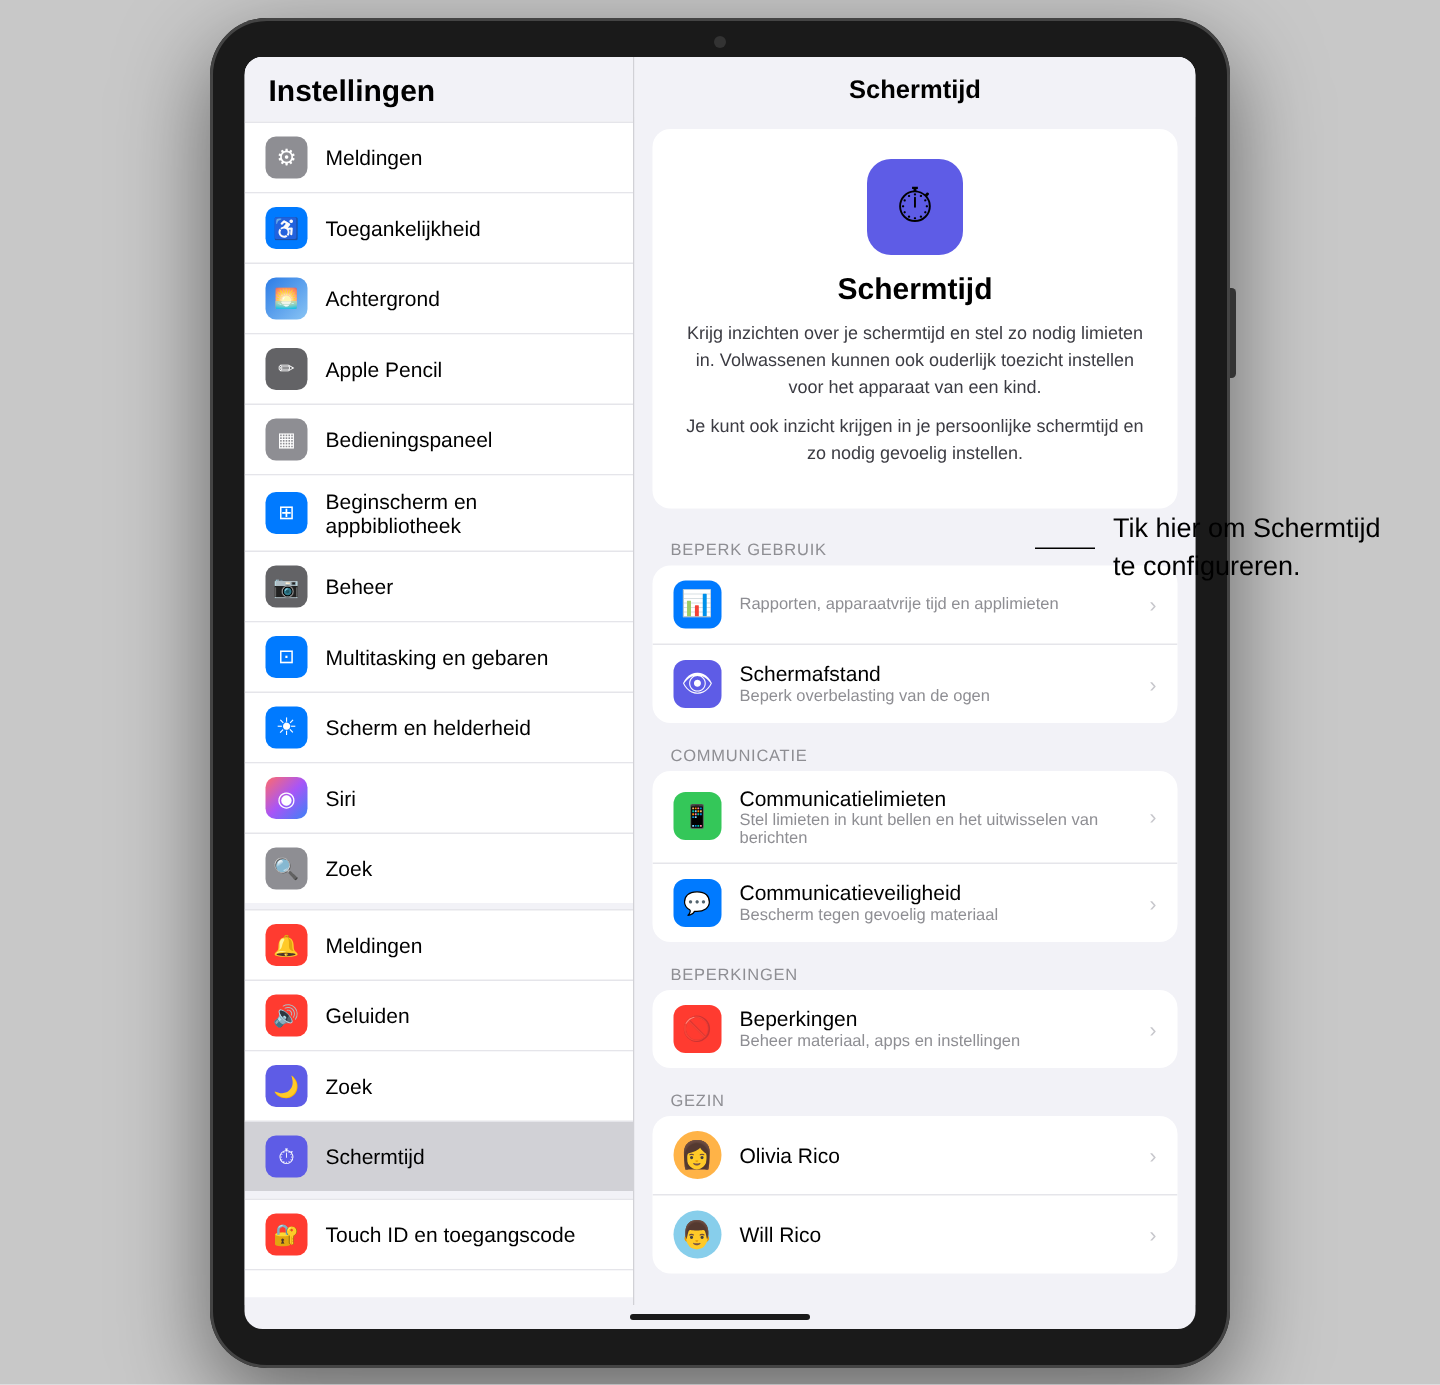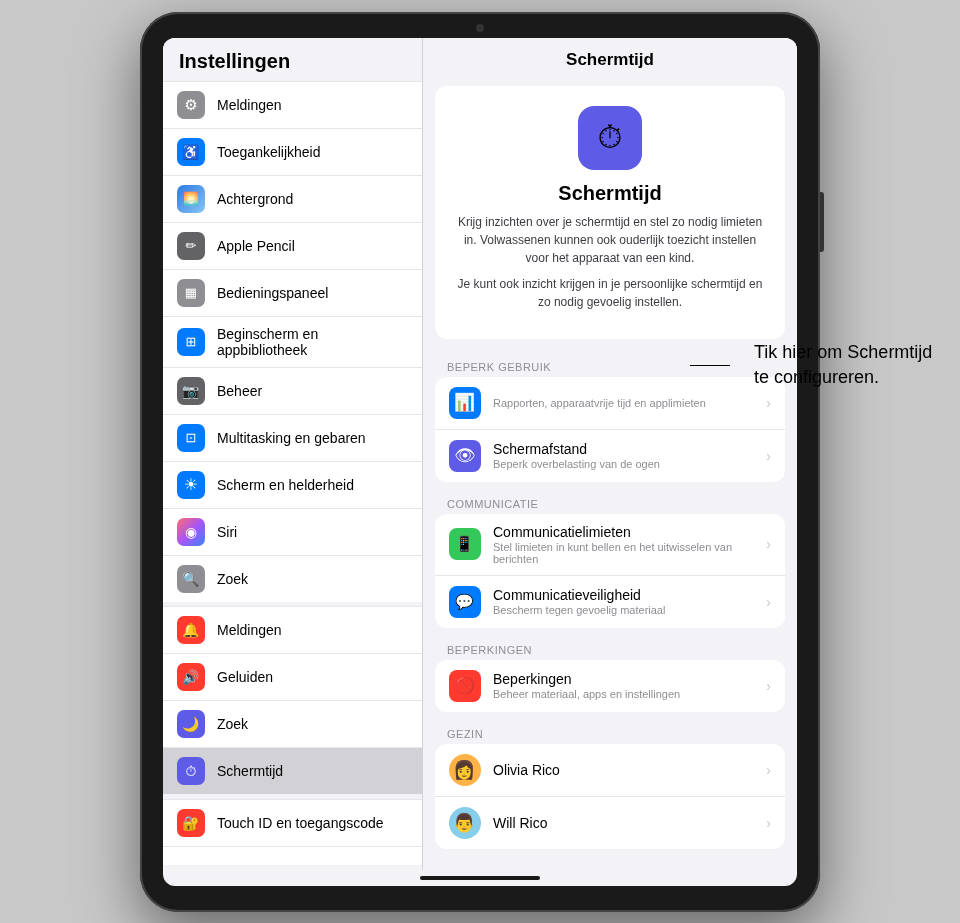--- a/index.html
+++ b/index.html
@@ -461,16 +461,16 @@
           </div>
         </div>
 
       </div>
     </div>
 
     <div class="home-indicator"></div>
   </div>
 </div>
 
-<div style="position:absolute; left:690px; top:340px; display:flex; align-items:center; gap:16px;">
+<div style="position:absolute; left:690px; top:340px; display:flex; align-items:center; gap:4px;">
   <div style="width:40px; height:1px; background:#000;"></div>
   <div style="font-size:18px; color:#000; line-height:1.4; margin-left:8px; width:180px;">Tik hier om Schermtijd te configureren.</div>
 </div>
 
 </body></html>

